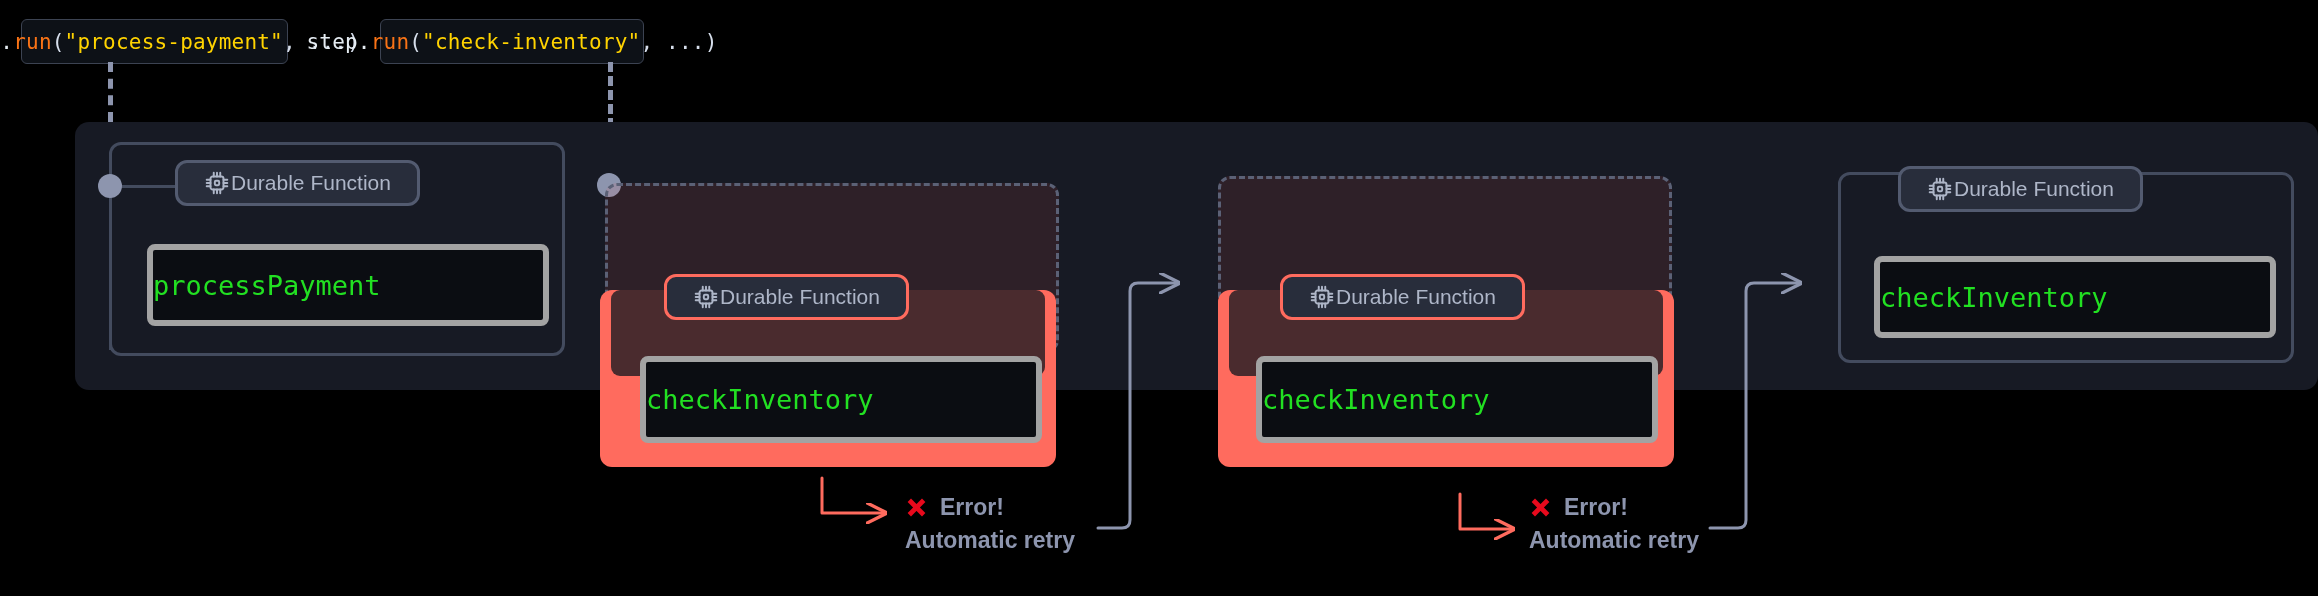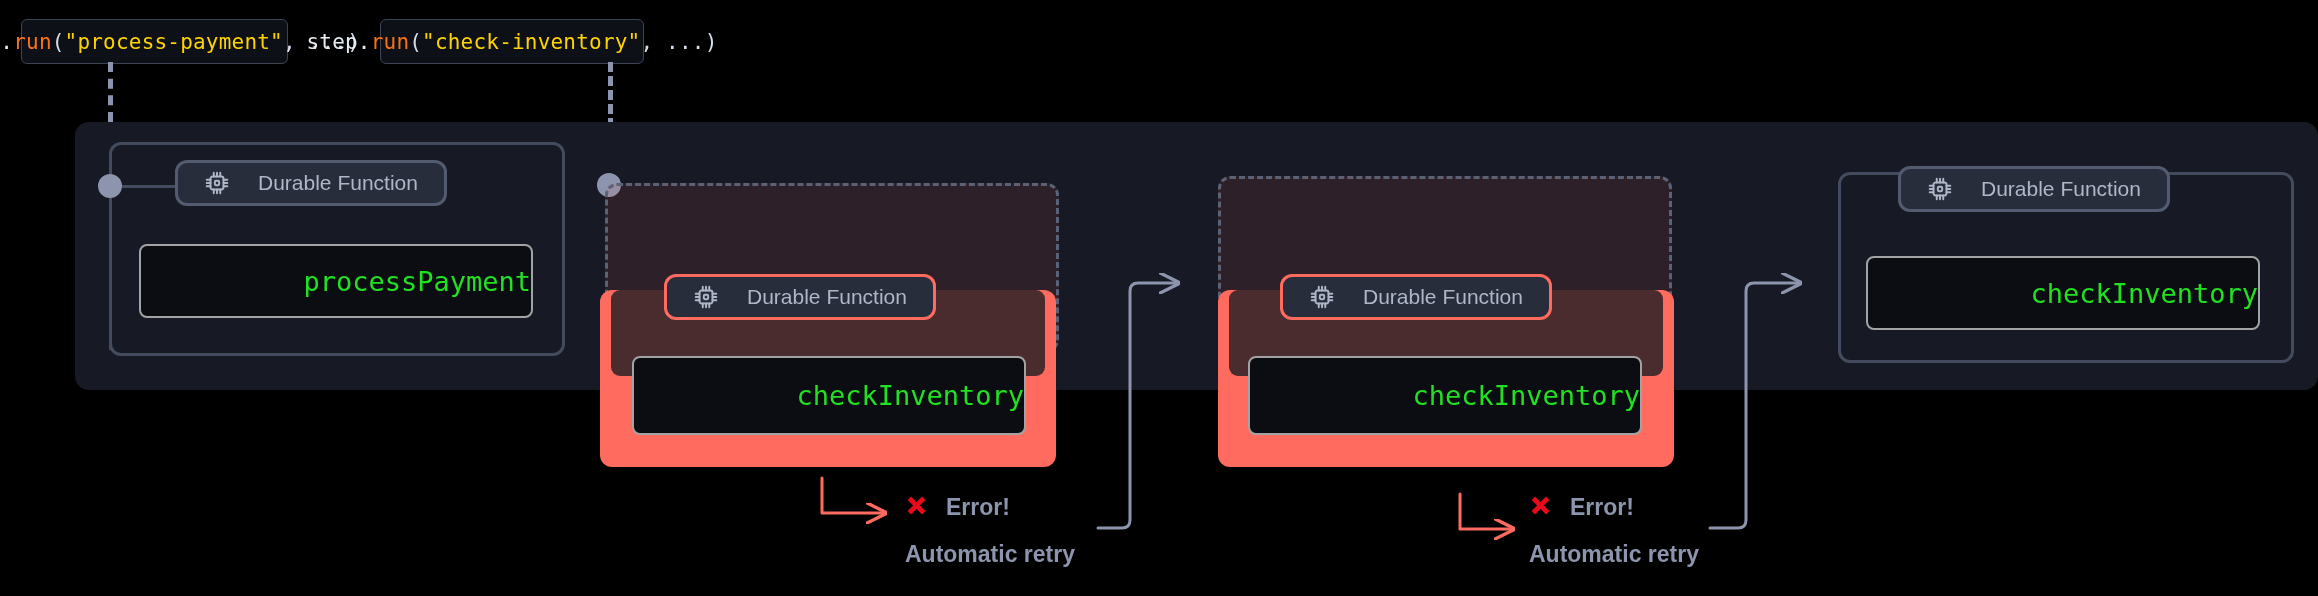--- a/index.html
+++ b/index.html
@@ -50,49 +50,50 @@
 
   
   .group{
     position:absolute;
     border:3px solid #434b5e;
     border-radius:12px;
     background:transparent;
   }
   .chip-badge{
     position:absolute;
-    display:flex;align-items:center;gap:28px;
+    display:flex;align-items:center;gap:1px;
     background:#282d3b;
     border:3px solid #535b70;
     border-radius:12px;
     padding:16px 26px;
     height:46px;
     box-sizing:border-box;
     z-index:6;
   }
   .chip-badge.err{
     border-color:#ff6b5e;
     background:#282d3b;
   }
   .chip-badge .label{
     font-size:21px;color:#aeb6c8;white-space:nowrap;
   }
   .chip-icon{width:26px;height:26px;display:block;flex:0 0 auto;}
 
   .fnbox{
     position:absolute;
     background:#0b0d12;
-    border:2px solid #a3a3a3;
+    border:6px solid #a3a3a3;
     border-radius:8px;
-    display:flex;align-items:center;justify-content:flex-end;
+    display:flex;align-items:center;justify-content:flex-start;
     font-family:"DejaVu Sans Mono","Liberation Mono",monospace;
     font-size:27px;
     color:#22e022;
     z-index:5;
     white-space:nowrap;
+    margin-left:8px;
   }
 
   
   .dashed-zone{
     position:absolute;
     border:3px dashed #5b6176;
     border-radius:12px;
     background:rgba(255,90,80,.10);
     z-index:2;
   }
@@ -105,26 +106,26 @@
   .red-slab-inner{
     position:absolute;
     background:#4a2b2e;
     border-radius:9px;
     z-index:4;
   }
 
   
   .err-block{position:absolute;z-index:8;}
   .err-line1{
-    display:flex;align-items:flex-start;gap:18px;
+    display:flex;align-items:center;gap:12px;
     font-size:23px;font-weight:bold;color:#8d95ae;white-space:nowrap;
   }
   .err-line2{
     font-size:23px;font-weight:bold;color:#8d95ae;white-space:nowrap;
-    margin-top:20px;
+    margin-top:6px;
   }
   .x-icon{width:23px;height:23px;display:block;flex:0 0 auto;}
 
   svg.overlay{position:absolute;left:0;top:0;width:2318px;height:596px;
                pointer-events:none;z-index:7;overflow:visible;}
 </style>
 </head>
 <body>
 
 <div class="stage">

